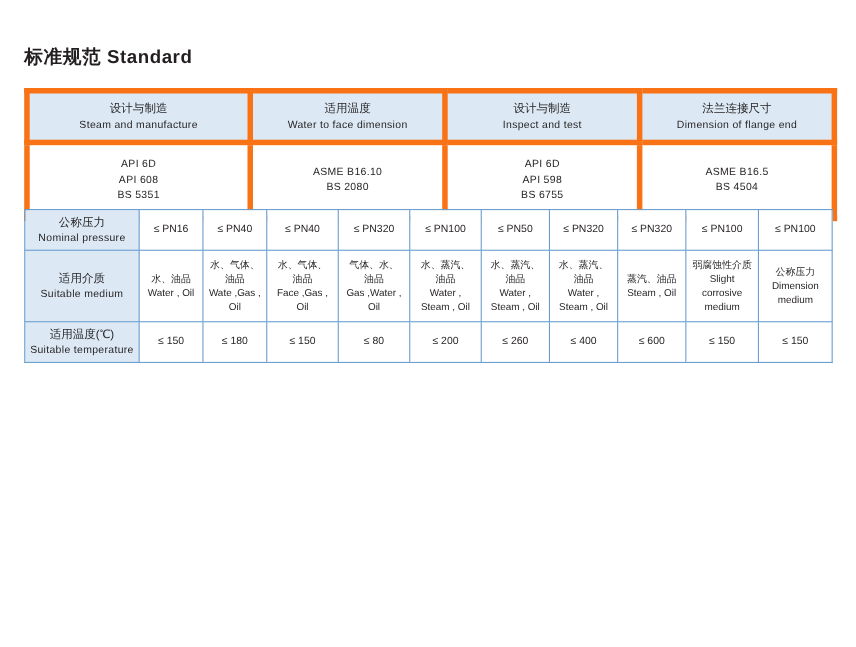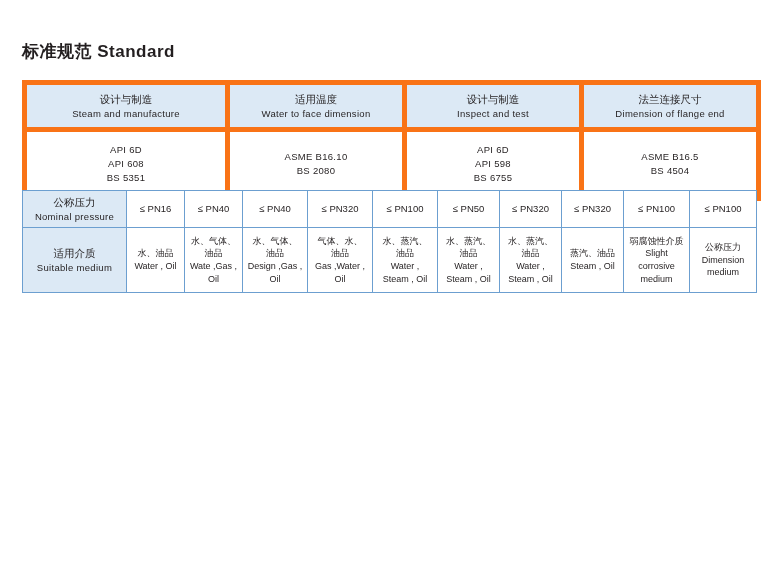--- a/index.html
+++ b/index.html
@@ -220,21 +220,21 @@
         </td>
         <td class="medium">
           <span class="mline">水、气体、</span>
           <span class="mline">油品</span>
           <span class="mline">Wate ,Gas ,</span>
           <span class="mline">Oil</span>
         </td>
         <td class="medium">
           <span class="mline">水、气体、</span>
           <span class="mline">油品</span>
-          <span class="mline">Design ,Gas ,</span>
+          <span class="mline">Face ,Gas ,</span>
           <span class="mline">Oil</span>
         </td>
         <td class="medium">
           <span class="mline">气体、水、</span>
           <span class="mline">油品</span>
           <span class="mline">Gas ,Water ,</span>
           <span class="mline">Oil</span>
         </td>
         <td class="medium">
           <span class="mline">水、蒸汽、</span>
@@ -263,16 +263,32 @@
           <span class="mline">Slight corrosive</span>
           <span class="mline">medium</span>
         </td>
         <td class="medium">
           <span class="mline">公称压力</span>
           <span class="mline">Dimension</span>
           <span class="mline">medium</span>
         </td>
       </tr>
 
+      <tr class="r-temp">
+        <td class="rowhead">
+          <span class="cn">适用温度(℃)</span>
+          <span class="en">Suitable temperature</span>
+        </td>
+        <td class="val">≤ 150</td>
+        <td class="val">≤ 180</td>
+        <td class="val">≤ 150</td>
+        <td class="val">≤ 80</td>
+        <td class="val">≤ 200</td>
+        <td class="val">≤ 260</td>
+        <td class="val">≤ 400</td>
+        <td class="val">≤ 600</td>
+        <td class="val">≤ 150</td>
+        <td class="val">≤ 150</td>
+      </tr>
     </tbody>
   </table>
 
 </div>
 
 </body></html>

